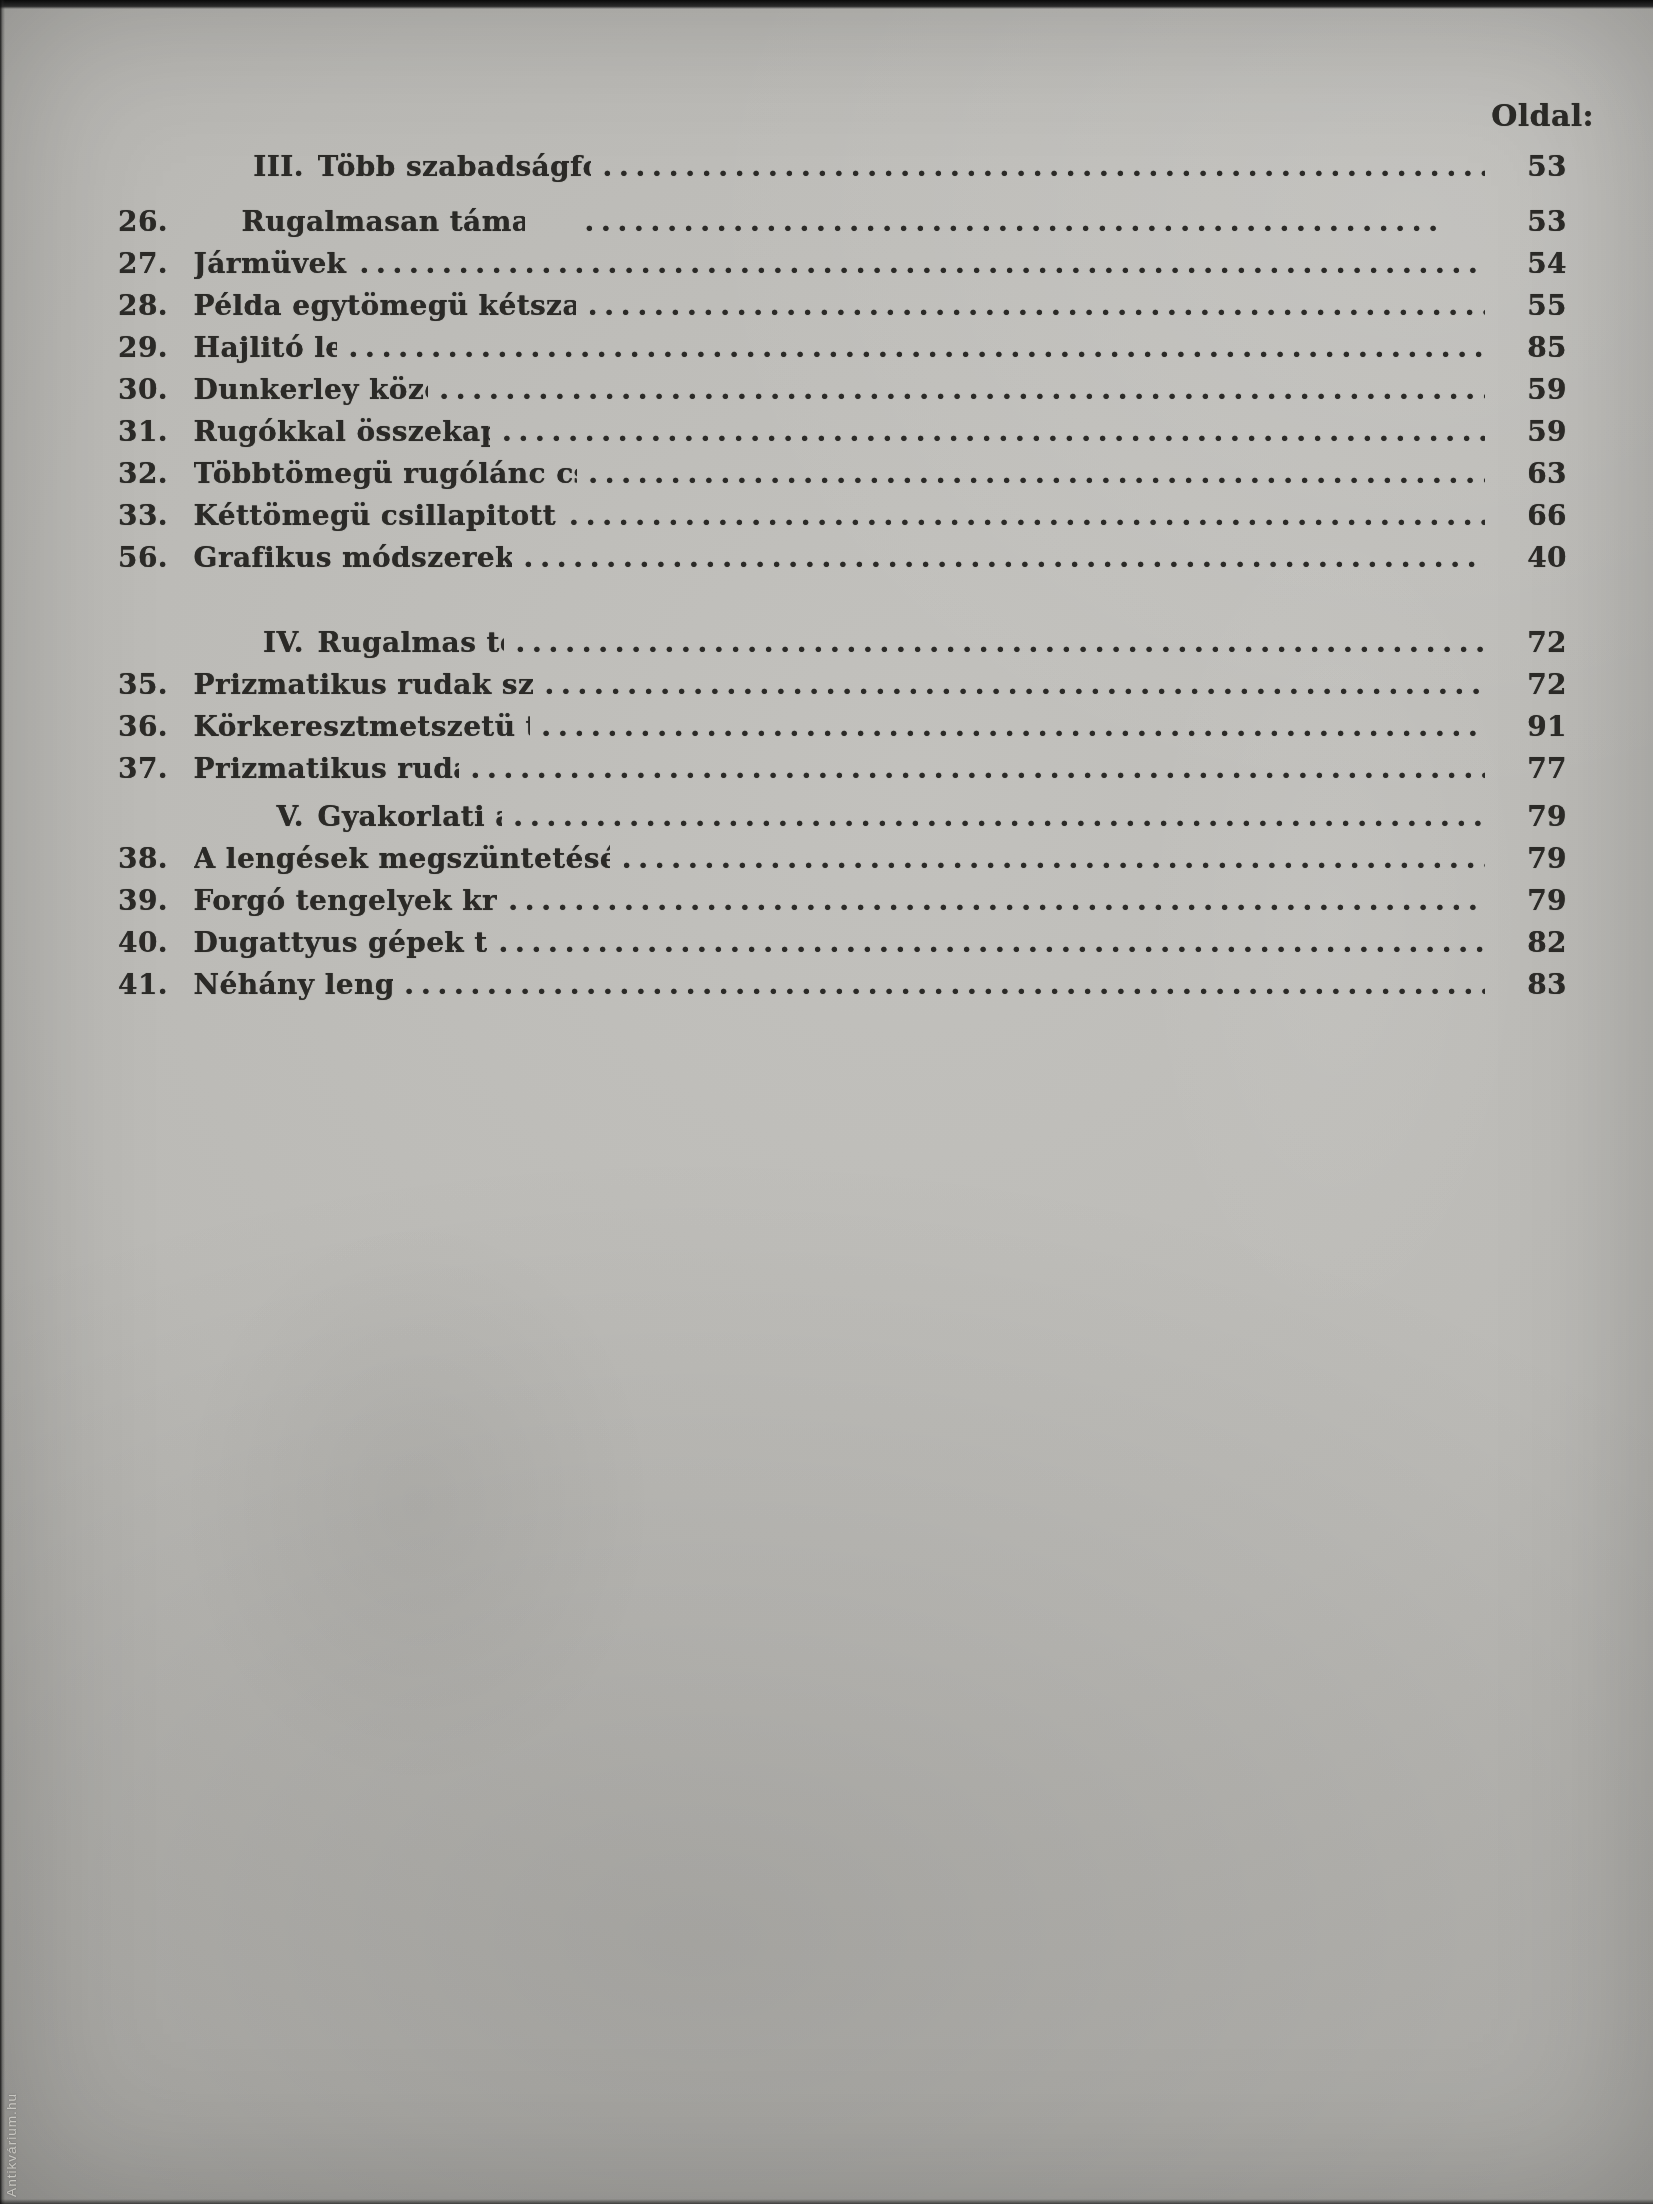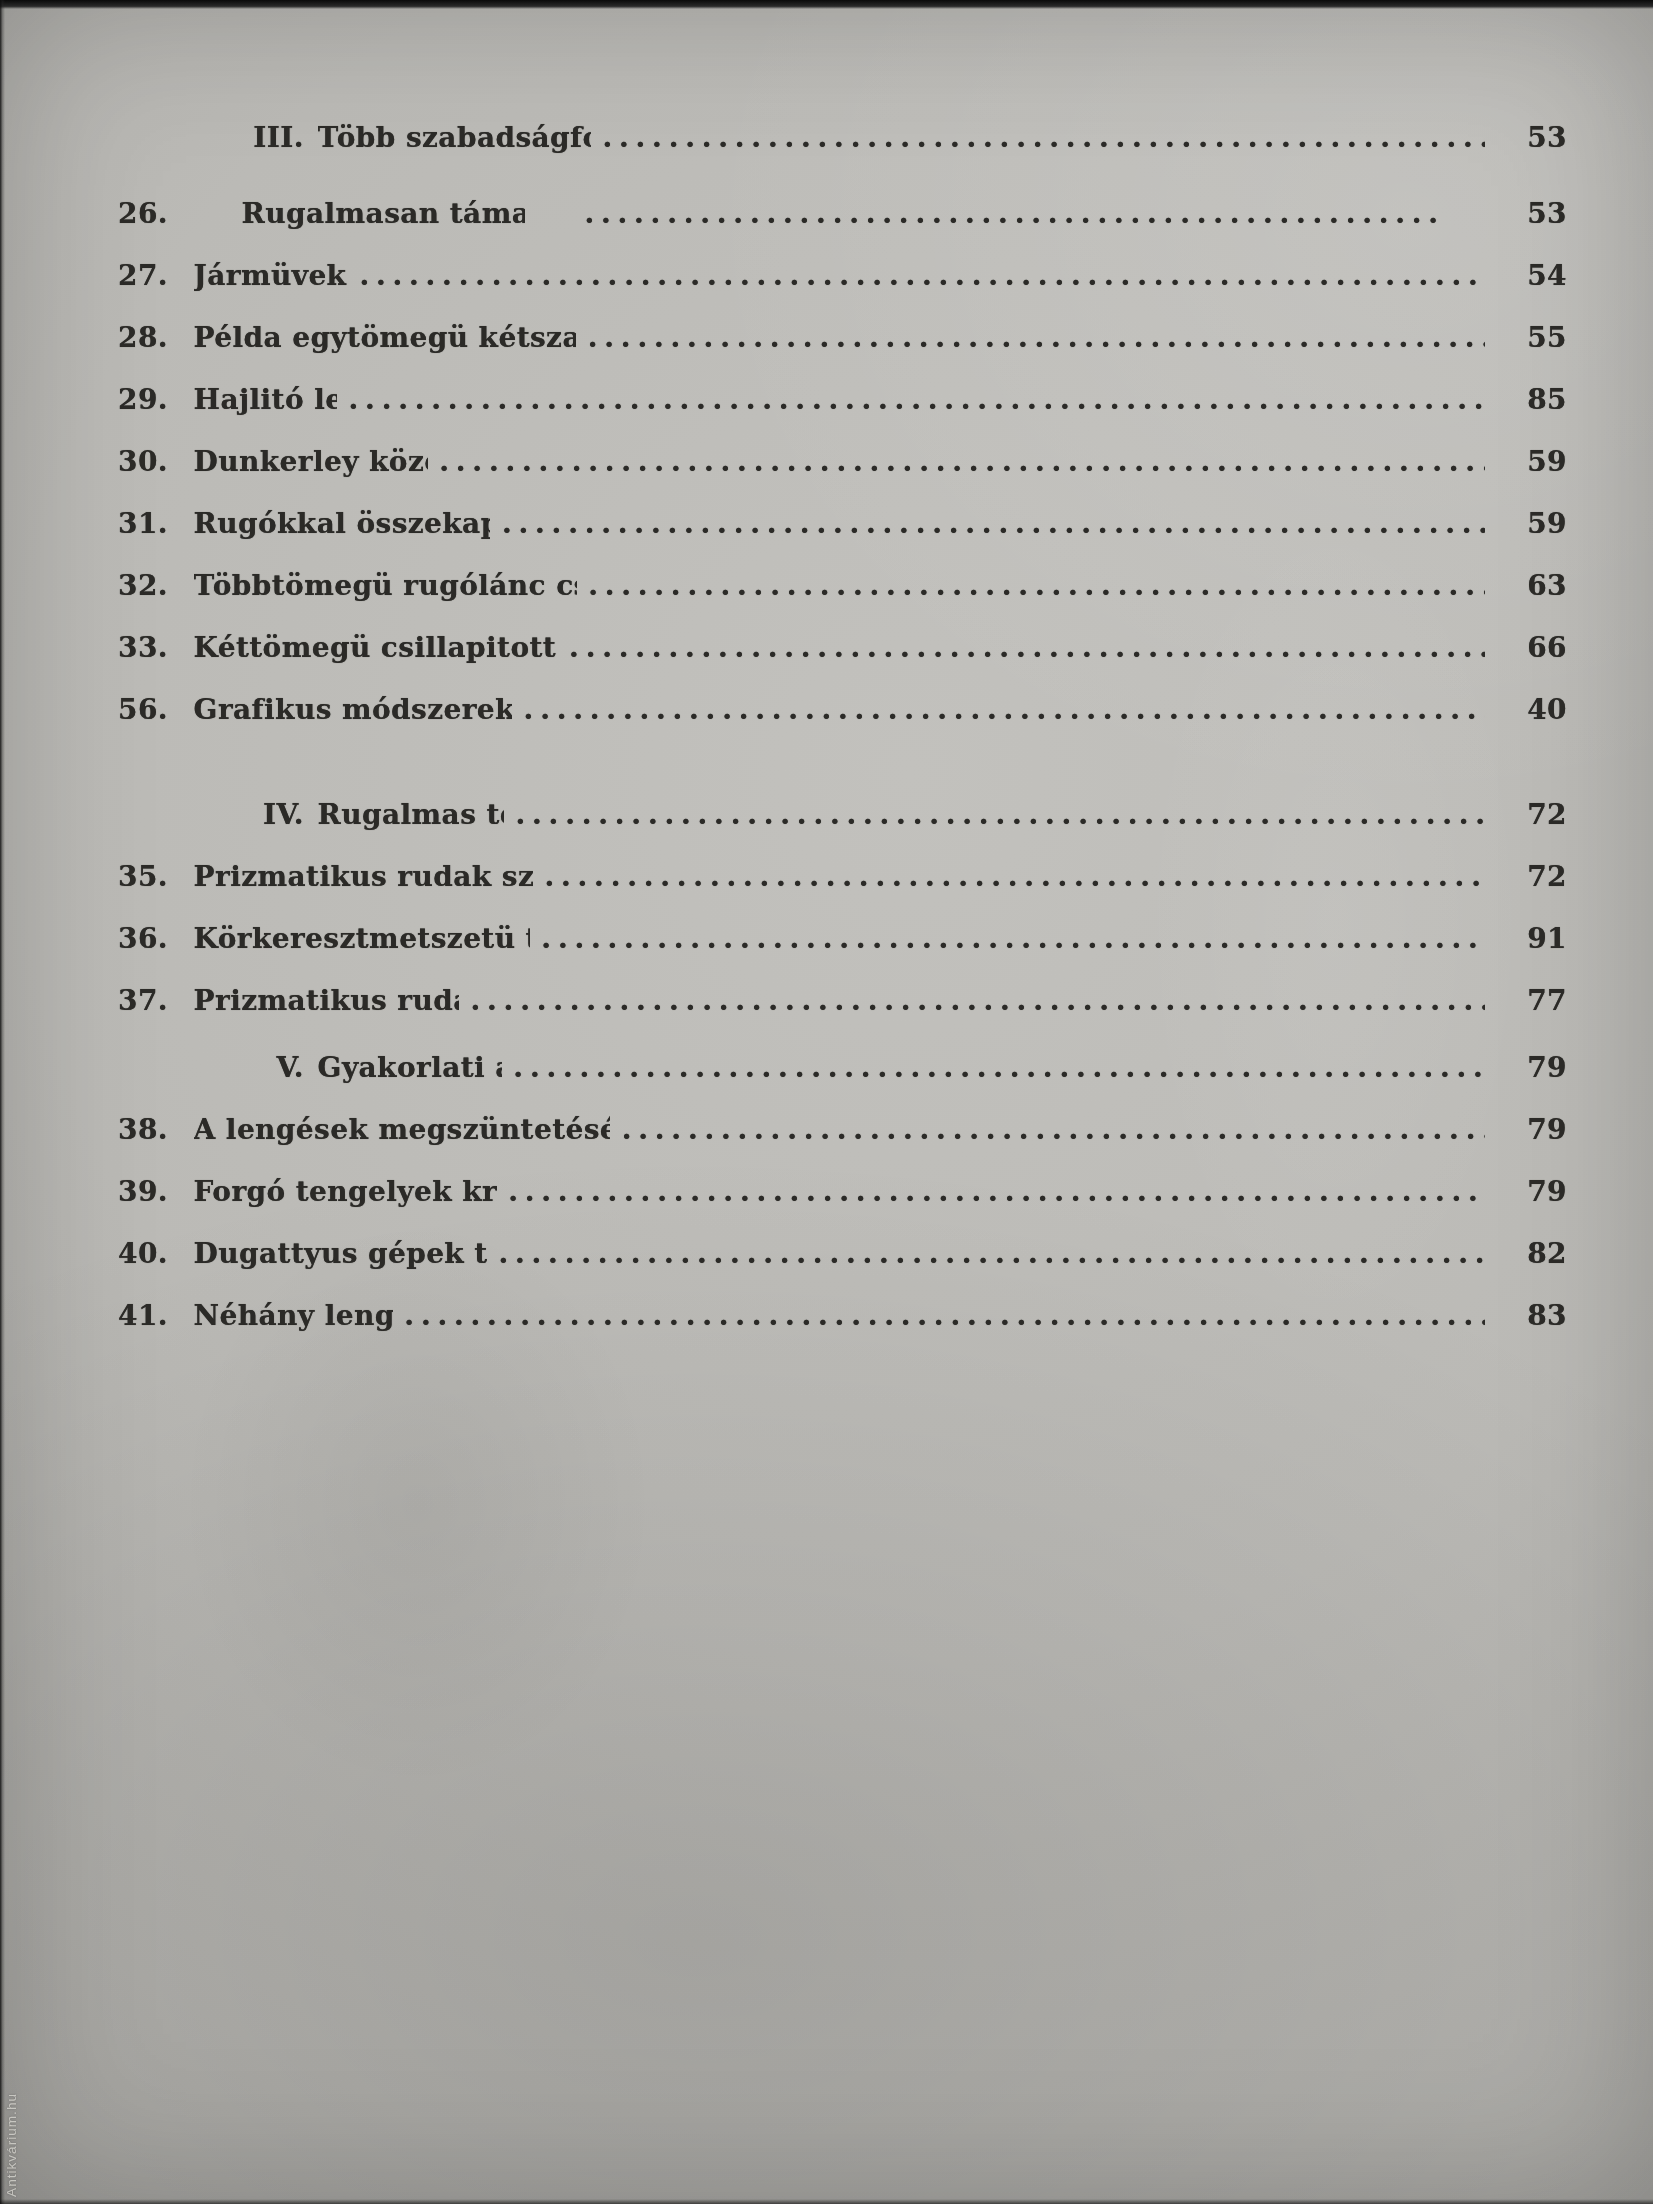--- a/index.html
+++ b/index.html
@@ -73,21 +73,20 @@
   }
   .row {
     display: flex;
     align-items: baseline;
     line-height: 42px;
     white-space: nowrap;
   }
   .row .num {
     width: 62px;
     flex: 0 0 auto;
-    margin-top: 20px;
   }
   .row .title {
     flex: 0 1 auto;
     margin-left: 13.6px;
     overflow: hidden;
   }
   .row.section {
     padding-left: 116px;
   }
   .row.section .num {
@@ -133,20 +132,21 @@
 
 <div class="paper"></div>
 <div class="stain1"></div>
 <div class="stain2"></div>
 <div class="edge-top"></div>
 <div class="edge-left"></div>
 <div class="edge-bottom"></div>
 
 <div class="content">
 
+  <div class="oldal">Oldal:</div>
 
   <div class="toc">
 
     <div class="row section">
       <span class="num">III.</span>
       <span class="title">Több szabadságfoku rendszerek lengése</span>
       <span class="leader"></span>
       <span class="pagenum">53</span>
     </div>
 

